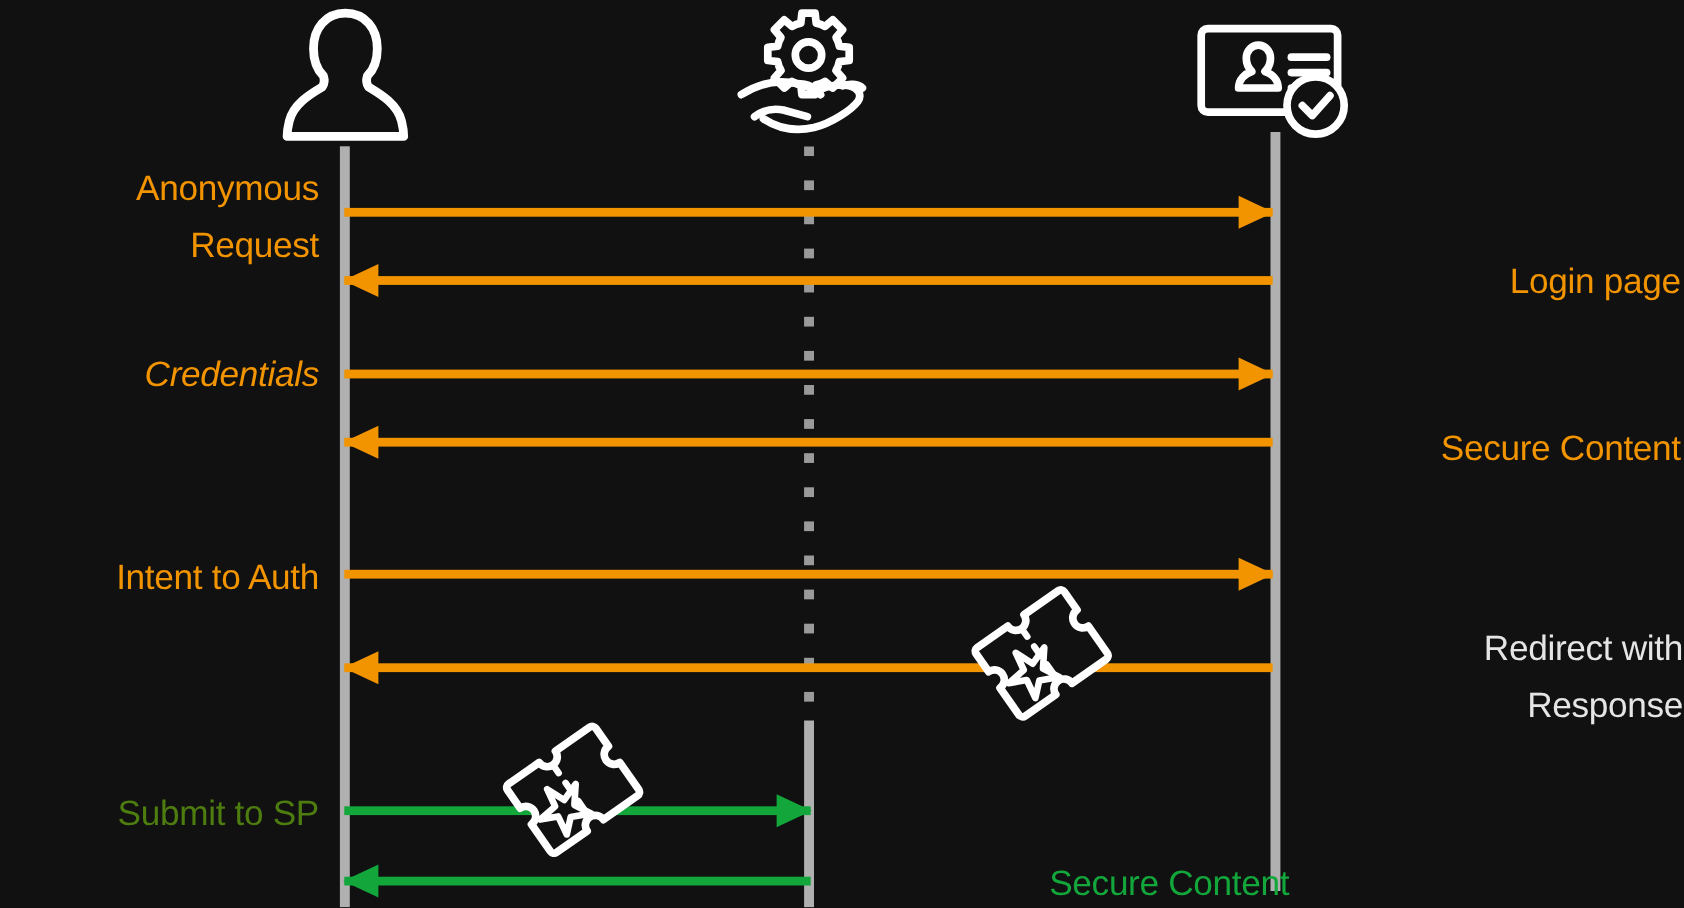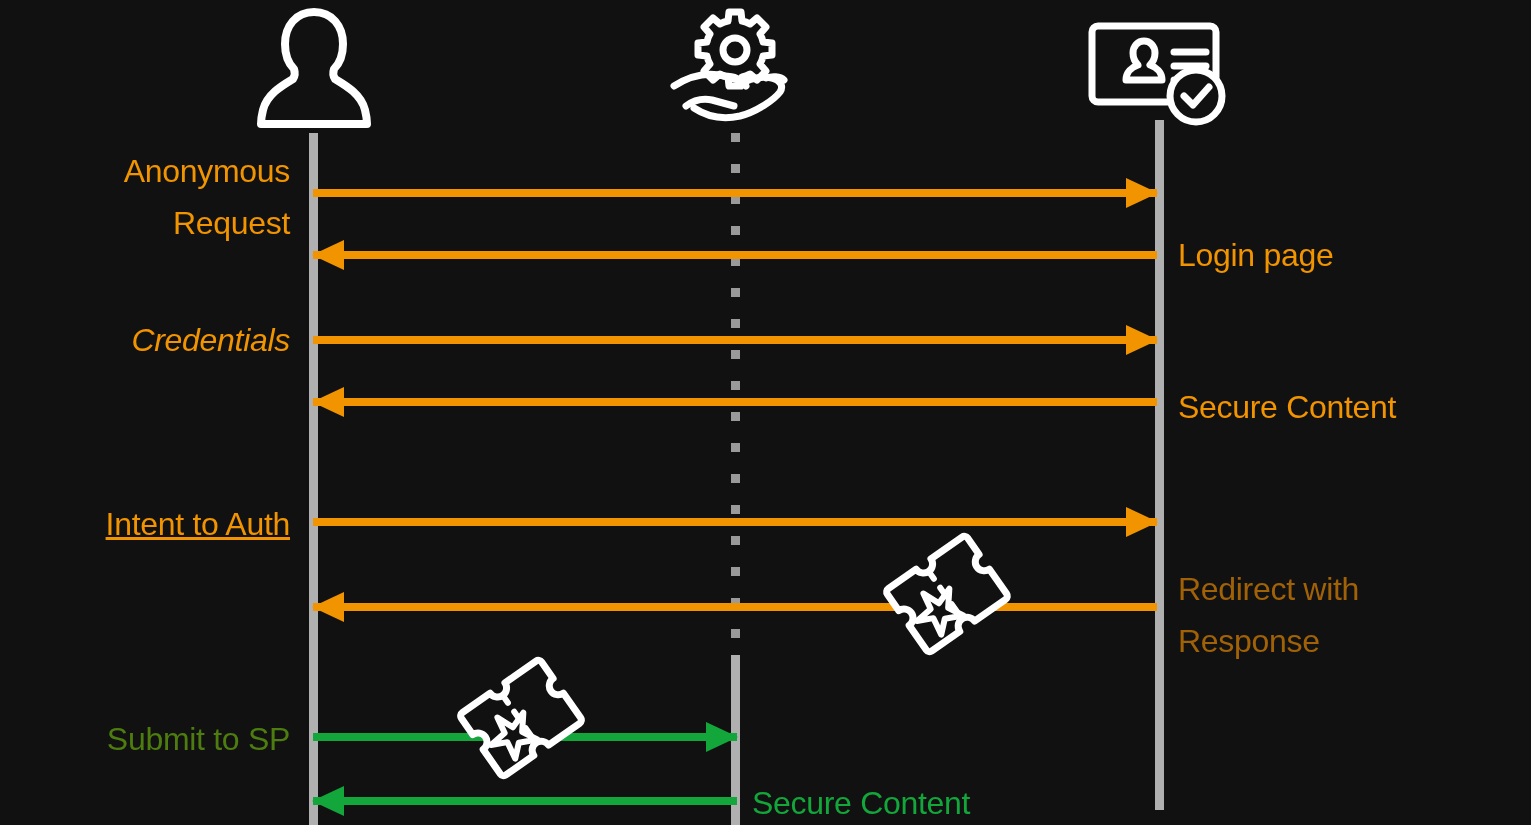--- a/index.html
+++ b/index.html
@@ -75,21 +75,21 @@
 
   
   .label {
     position: absolute;
     font-size: 32px;
     line-height: 52px;
     white-space: pre-line;
     letter-spacing: -0.3px;
   }
   .label.right-align { text-align: right; }
-  .label.left-align  { text-align: left; }
+  .label.left-align  { text-align: right; }
 
   
   .ticket {
     position: absolute;
     color: #ffffff;
   }
   .ticket svg { display: block; }
 </style>
 </head>
 <body>
@@ -170,27 +170,27 @@
   <div class="msg to-left" style="left:313px; top:398px; width:844px;">
     <div class="shaft" style="background:#F29400;"></div>
     <div class="head" style="border-right-color:#F29400;"></div>
   </div>
   <div class="label left-align" style="left:1178px; top:381px; width:350px; color:#F29400;">Secure Content</div>
 
   <div class="msg to-right" style="left:313px; top:518px; width:844px;">
     <div class="shaft" style="background:#F29400;"></div>
     <div class="head" style="border-left-color:#F29400;"></div>
   </div>
-  <div class="label right-align" style="left:0; top:498px; width:290px; color:#F29400;text-decoration:underline;">Intent to Auth</div>
+  <div class="label right-align" style="left:0; top:498px; width:290px; color:#F29400;">Intent to Auth</div>
 
   <div class="msg to-left" style="left:313px; top:603px; width:844px;">
     <div class="shaft" style="background:#F29400;"></div>
     <div class="head" style="border-right-color:#F29400;"></div>
   </div>
-  <div class="label left-align" style="left:1178px; top:563px; width:352px; color:#a16207;">Redirect with
+  <div class="label left-align" style="left:1178px; top:563px; width:352px; color:#e5e5e5;">Redirect with
 Response</div>
 
   <div class="msg to-right" style="left:313px; top:733px; width:424px;">
     <div class="shaft" style="background:#12A63B;"></div>
     <div class="head" style="border-left-color:#12A63B;"></div>
   </div>
   <div class="label right-align" style="left:0; top:713px; width:290px; color:#4d7c0f;">Submit to SP</div>
 
   <div class="msg to-left" style="left:313px; top:797px; width:424px;">
     <div class="shaft" style="background:#12A63B;"></div>

